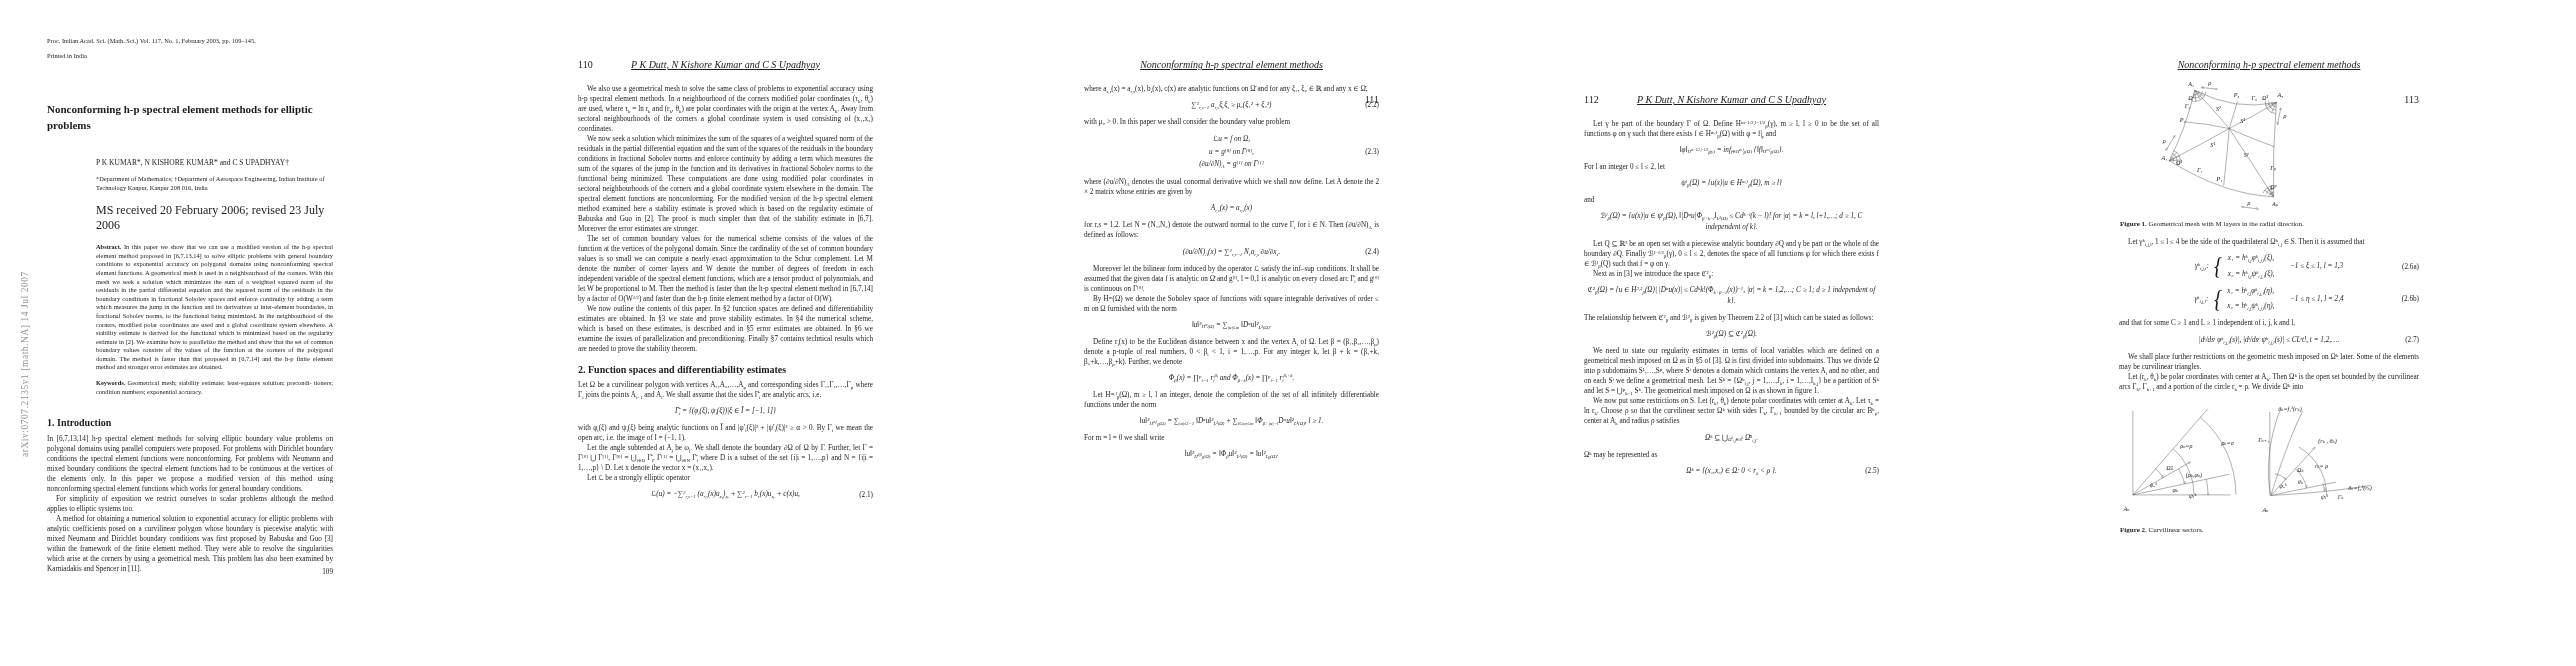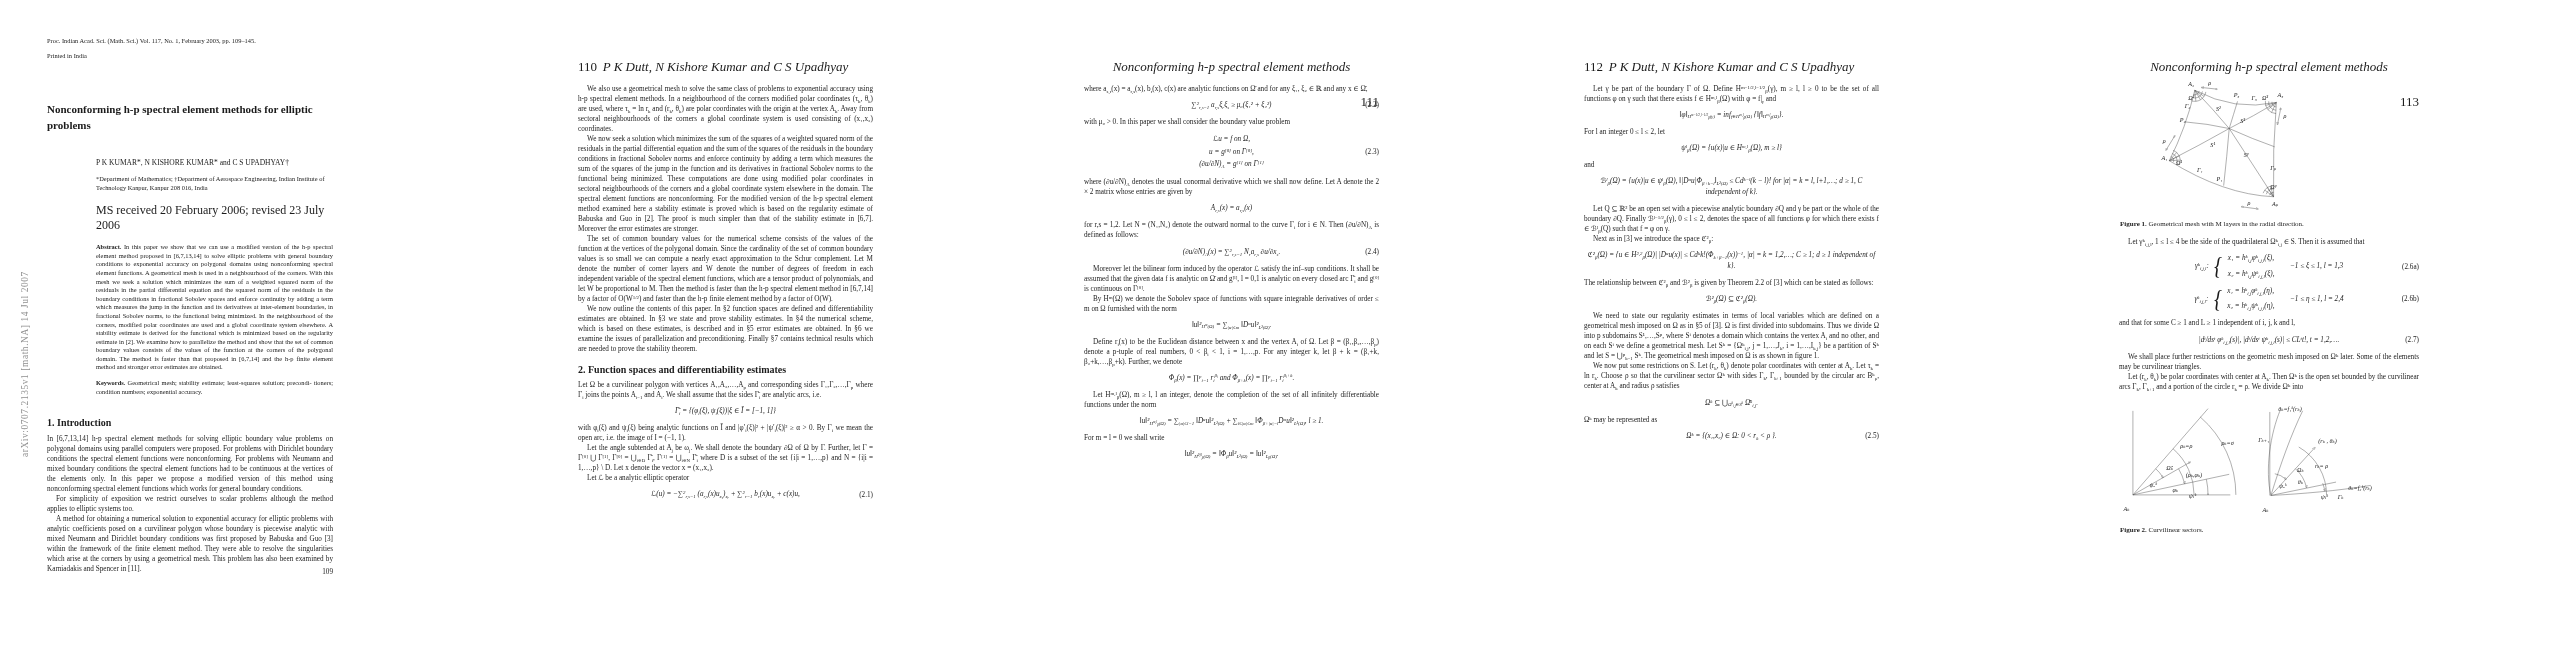--- a/index.html
+++ b/index.html
@@ -9,21 +9,21 @@
   #col109{left:47px;width:286px;}
   #col110{left:578px;width:295px;}
   #col111{left:1084px;width:295px;}
   #col112{left:1584px;width:295px;}
   #col113{left:2119px;width:300px;}
   .small{font-size:6.4px;line-height:8.6px;}
   .p{font-size:7.2px;line-height:10px;text-align:justify;margin:0;}
   .ind{text-indent:9px;}
   .sec{font-size:10px;font-weight:bold;margin:10px 0 5.6px;}
   .title{font-size:11px;line-height:16px;font-weight:bold;margin:0;}
-  .rh{position:relative;font-size:13px;height:10px;}
+  .rh{position:relative;font-size:10px;height:10px;text-decoration:underline;}
   .rh .ti{text-align:center;font-style:italic;}
   .rh .no-l{position:absolute;left:0;top:0;}
   .rh .no-r{position:absolute;right:0;top:0;margin-top:35px;}
   .eq{position:relative;font-size:7.2px;line-height:11px;text-align:center;font-style:italic;margin:6.1px 0;}
   .eq .num{position:absolute;right:0;top:50%;transform:translateY(-50%);font-style:normal;}
   .eq3 div{line-height:12.8px;}
   sub,sup{font-size:68%;line-height:0;}
   sub{vertical-align:-0.35em;}
   sup{vertical-align:0.5em;}
   .lbl{font-weight:bold;}
@@ -70,21 +70,21 @@
     </div>
     <p class="p ind">We also use a geometrical mesh to solve the same class of problems to exponential accuracy using h-p spectral element methods. In a neighbourhood of the corners modified polar coordinates (τ<sub>k</sub>, θ<sub>k</sub>) are used, where τ<sub>k</sub> = ln r<sub>k</sub> and (r<sub>k</sub>, θ<sub>k</sub>) are polar coordinates with the origin at the vertex A<sub>k</sub>. Away from sectoral neighbourhoods of the corners a global coordinate system is used consisting of (x₁,x₂) coordinates.</p>
     <p class="p ind">We now seek a solution which minimizes the sum of the squares of a weighted squared norm of the residuals in the partial differential equation and the sum of the squares of the residuals in the boundary conditions in fractional Sobolev norms and enforce continuity by adding a term which measures the sum of the squares of the jump in the function and its derivatives in fractional Sobolev norms to the functional being minimized. These computations are done using modified polar coordinates in sectoral neighbourhoods of the corners and a global coordinate system elsewhere in the domain. The spectral element functions are nonconforming. For the modified version of the h-p spectral element method examined here a stability estimate is proved which is based on the regularity estimate of Babuska and Guo in [2]. The proof is much simpler than that of the stability estimate in [6,7]. Moreover the error estimates are stronger.</p>
     <p class="p ind">The set of common boundary values for the numerical scheme consists of the values of the function at the vertices of the polygonal domain. Since the cardinality of the set of common boundary values is so small we can compute a nearly exact approximation to the Schur complement. Let M denote the number of corner layers and W denote the number of degrees of freedom in each independent variable of the spectral element functions, which are a tensor product of polynomials, and let W be proportional to M. Then the method is faster than the h-p spectral element method in [6,7,14] by a factor of O(W<sup>1/2</sup>) and faster than the h-p finite element method by a factor of O(W).</p>
     <p class="p ind">We now outline the contents of this paper. In §2 function spaces are defined and differentiability estimates are obtained. In §3 we state and prove stability estimates. In §4 the numerical scheme, which is based on these estimates, is described and in §5 error estimates are obtained. In §6 we examine the issues of parallelization and preconditioning. Finally §7 contains technical results which are needed to prove the stability theorem.</p>
     <div class="sec">2. Function spaces and differentiability estimates</div>
     <p class="p">Let Ω be a curvilinear polygon with vertices A₁,A₂,…,A<sub>p</sub> and corresponding sides Γ₁,Γ₂,…,Γ<sub>p</sub> where Γ<sub>i</sub> joins the points A<sub>i−1</sub> and A<sub>i</sub>. We shall assume that the sides Γ̄<sub>i</sub> are analytic arcs, i.e.</p>
     <div class="eq"><span>Γ̄<sub>i</sub> = {(φ<sub>i</sub>(ξ), ψ<sub>i</sub>(ξ))|ξ ∈ Ī = [−1, 1]}</span></div>
     <p class="p">with φ<sub>i</sub>(ξ) and ψ<sub>i</sub>(ξ) being analytic functions on Ī and |φ′<sub>i</sub>(ξ)|² + |ψ′<sub>i</sub>(ξ)|² ≥ α &gt; 0. By Γ<sub>i</sub> we mean the open arc, i.e. the image of I = (−1, 1).</p>
     <p class="p ind">Let the angle subtended at A<sub>j</sub> be ω<sub>j</sub>. We shall denote the boundary ∂Ω of Ω by Γ. Further, let Γ = Γ<sup>[0]</sup> ⋃ Γ<sup>[1]</sup>, Γ<sup>[0]</sup> = ⋃<sub>i∈D</sub> Γ̄<sub>i</sub>, Γ<sup>[1]</sup> = ⋃<sub>i∈N</sub> Γ̄<sub>i</sub> where D is a subset of the set {i|i = 1,…,p} and N = {i|i = 1,…,p} \ D. Let x denote the vector x = (x₁,x₂).</p>
-    <p class="p ind">Let ℒ be a analytic elliptic operator</p>
+    <p class="p ind">Let ℒ be a strongly elliptic operator</p>
     <div class="eq"><span>ℒ(u) = −∑<sup>2</sup><sub>r,s=1</sub> (a<sub>r,s</sub>(x)u<sub>x<sub>s</sub></sub>)<sub>x<sub>r</sub></sub> + ∑<sup>2</sup><sub>r=1</sub> b<sub>r</sub>(x)u<sub>x<sub>r</sub></sub> + c(x)u,</span><span class="num">(2.1)</span></div>
   </div>
 
   <div class="col" id="col111">
     <div class="rh" style="margin-top:59px;margin-bottom:14.5px">
       <div class="ti">Nonconforming h-p spectral element methods</div>
       <span class="no-r">111</span>
     </div>
     <p class="p">where a<sub>s,r</sub>(x) = a<sub>r,s</sub>(x), b<sub>r</sub>(x), c(x) are analytic functions on Ω̄ and for any ξ₁, ξ₂ ∈ ℝ and any x ∈ Ω̄,</p>
     <div class="eq"><span>∑<sup>2</sup><sub>r,s=1</sub> a<sub>r,s</sub>ξ<sub>r</sub>ξ<sub>s</sub> ≥ μ₀(ξ₁² + ξ₂²)</span><span class="num">(2.2)</span></div>
@@ -104,21 +104,21 @@
     <div class="eq"><span>‖u‖²<sub>H<sup>m</sup>(Ω)</sub> = ∑<sub>|α|≤m</sub> ‖D<sup>α</sup>u‖²<sub>L²(Ω)</sub>.</span></div>
     <p class="p ind">Define r<sub>i</sub>(x) to be the Euclidean distance between x and the vertex A<sub>i</sub> of Ω. Let β = (β₁,β₂,…,β<sub>p</sub>) denote a p-tuple of real numbers, 0 &lt; β<sub>i</sub> &lt; 1, i = 1,…,p. For any integer k, let β + k = (β₁+k, β₂+k,…,β<sub>p</sub>+k). Further, we denote</p>
     <div class="eq"><span>Φ<sub>β</sub>(x) = ∏<sup>p</sup><sub>i=1</sub> r<sub>i</sub><sup>β<sub>i</sub></sup>   and   Φ<sub>β+k</sub>(x) = ∏<sup>p</sup><sub>i=1</sub> r<sub>i</sub><sup>β<sub>i</sub>+k</sup>.</span></div>
     <p class="p ind">Let H<sup>m,l</sup><sub>β</sub>(Ω), m ≥ l, l an integer, denote the completion of the set of all infinitely differentiable functions under the norm</p>
     <div class="eq"><span>‖u‖²<sub>H<sup>m,l</sup><sub>β</sub>(Ω)</sub> = ∑<sub>|α|≤l−1</sub> ‖D<sup>α</sup>u‖²<sub>L²(Ω)</sub> + ∑<sub>l≤|α|≤m</sub> ‖Φ<sub>β+|α|−l</sub>D<sup>α</sup>u‖²<sub>L²(Ω)</sub>,   l ≥ 1.</span></div>
     <p class="p">For m = l = 0 we shall write</p>
     <div class="eq"><span>‖u‖²<sub>H<sup>0,0</sup><sub>β</sub>(Ω)</sub> = ‖Φ<sub>β</sub>u‖²<sub>L²(Ω)</sub> = ‖u‖²<sub>L<sub>β</sub>(Ω)</sub>.</span></div>
   </div>
 
   <div class="col" id="col112">
-    <div class="rh" style="margin-top:59px;margin-bottom:14.5px">
+    <div class="rh" style="margin-top:94px;margin-bottom:14.5px">
       <span class="no-l">112</span>
       <div class="ti">P K Dutt, N Kishore Kumar and C S Upadhyay</div>
     </div>
     <p class="p ind">Let γ be part of the boundary Γ of Ω. Define H<sup>m−1/2,l−1/2</sup><sub>β</sub>(γ), m ≥ l, l ≥ 0 to be the set of all functions φ on γ such that there exists f ∈ H<sup>m,l</sup><sub>β</sub>(Ω) with φ = f|<sub>γ</sub> and</p>
     <div class="eq"><span>‖φ‖<sub>H<sup>m−1/2,l−1/2</sup><sub>β</sub>(γ)</sub> = inf<sub>f∈H<sup>m,l</sup><sub>β</sub>(Ω)</sub> {‖f‖<sub>H<sup>m,l</sup><sub>β</sub>(Ω)</sub>}.</span></div>
     <p class="p">For l an integer 0 ≤ l ≤ 2, let</p>
     <div class="eq"><span>ψ<sup>l</sup><sub>β</sub>(Ω) = {u(x)|u ∈ H<sup>m,l</sup><sub>β</sub>(Ω), m ≥ l}</span></div>
     <p class="p">and</p>
     <div class="eq"><span>ℬ<sup>l</sup><sub>β</sub>(Ω) = {u(x)|u ∈ ψ<sup>l</sup><sub>β</sub>(Ω), ‖|D<sup>α</sup>u|Φ<sub>β+k−l</sub>‖<sub>L²(Ω)</sub> ≤ Cd<sup>k−l</sup>(k − l)!  for |α| = k = l, l+1,…; d ≥ 1, C independent of k}.</span></div>
     <p class="p ind">Let Q ⊆ ℝ² be an open set with a piecewise analytic boundary ∂Q and γ be part or the whole of the boundary ∂Q. Finally ℬ<sup>l−1/2</sup><sub>β</sub>(γ), 0 ≤ l ≤ 2, denotes the space of all functions φ for which there exists f ∈ ℬ<sup>l</sup><sub>β</sub>(Q) such that f = φ on γ.</p>

